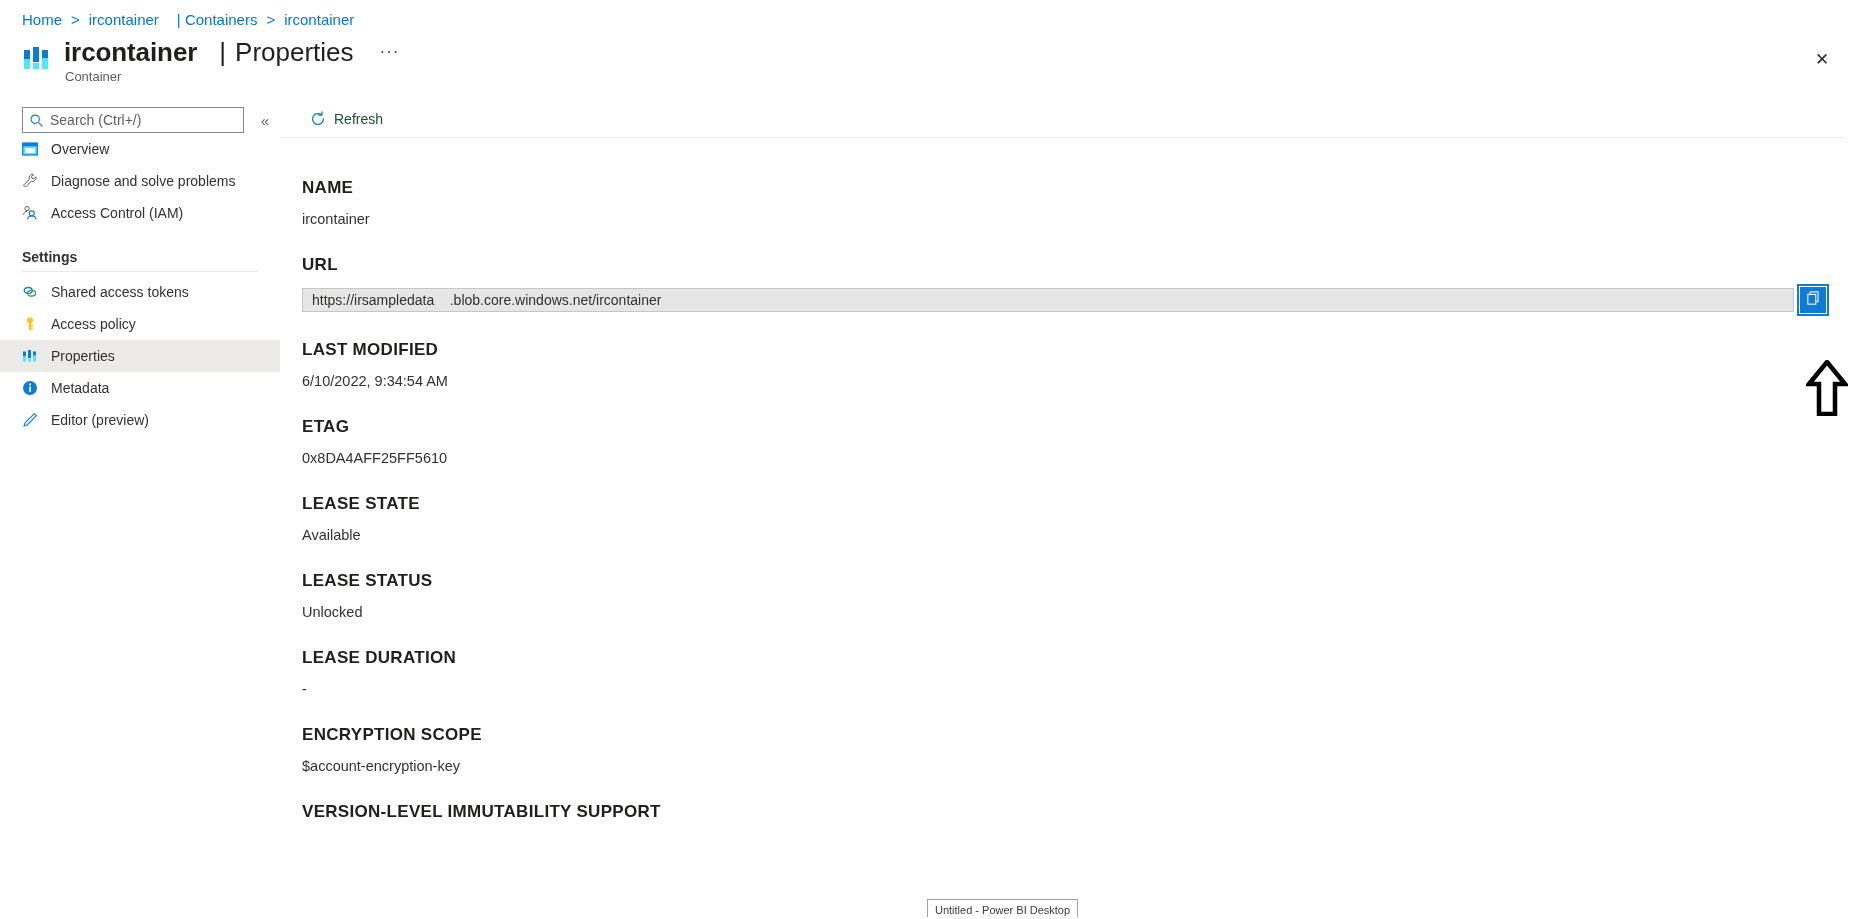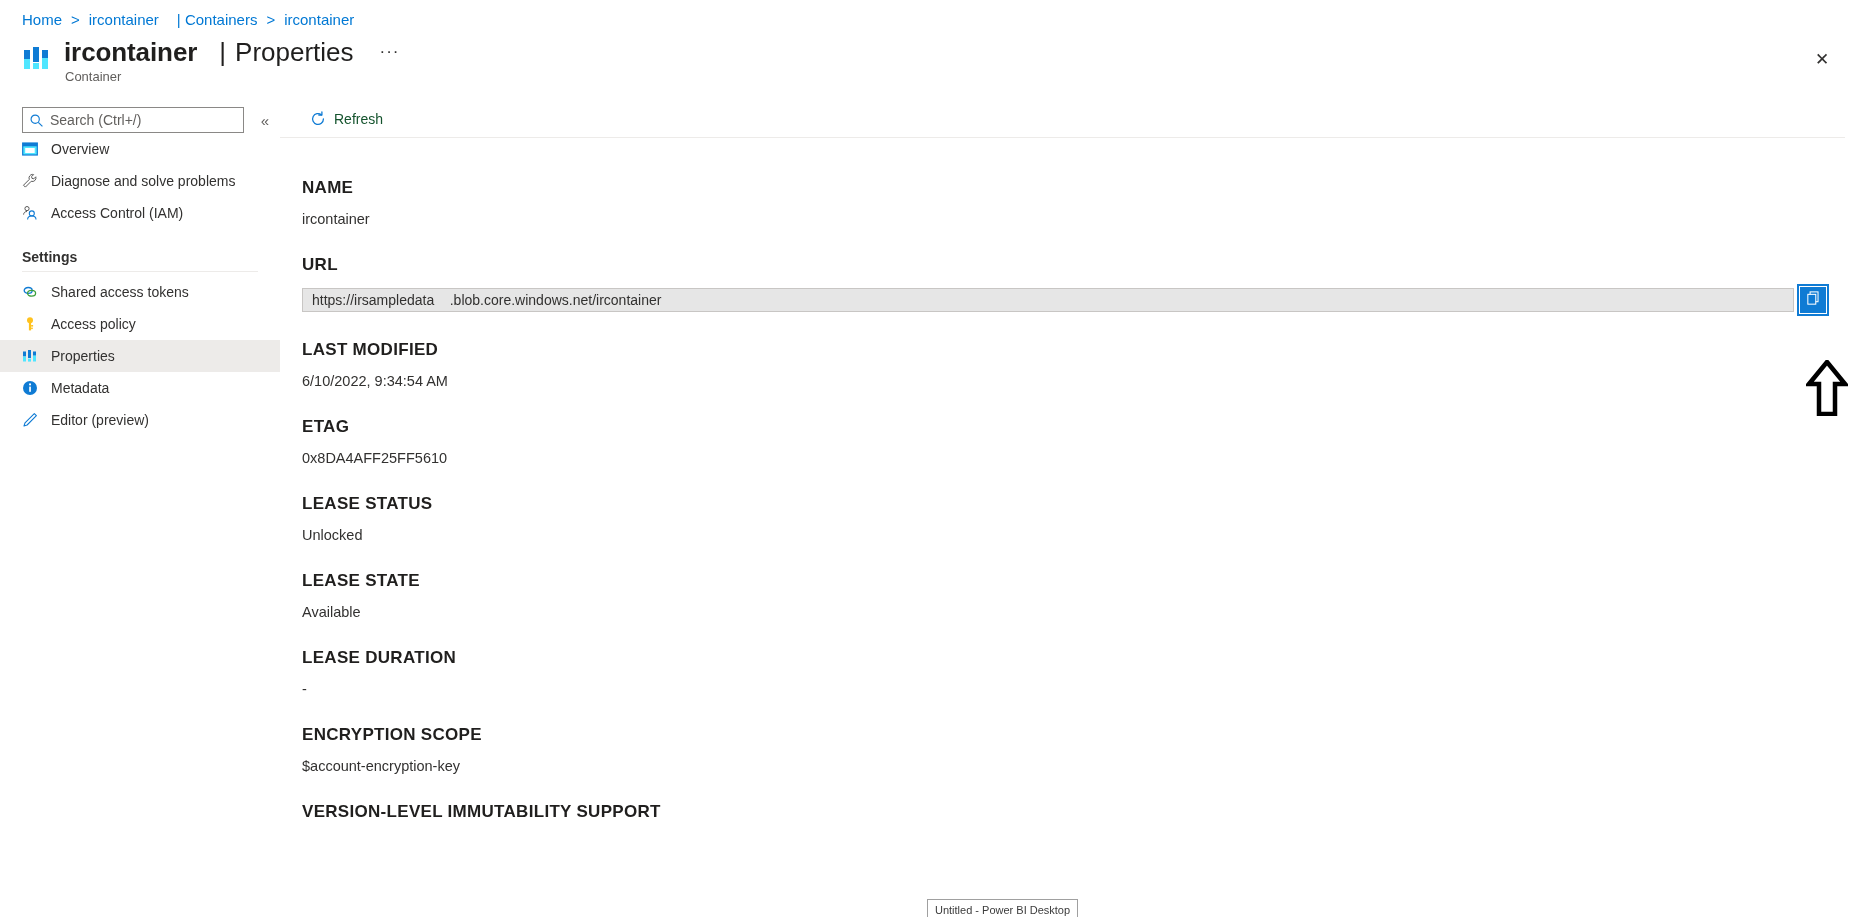--- a/index.html
+++ b/index.html
@@ -506,27 +506,27 @@
         <div class="prop-label">LAST MODIFIED</div>
         <div class="prop-value">6/10/2022, 9:34:54 AM</div>
       </div>
 
       <div class="prop-block">
         <div class="prop-label">ETAG</div>
         <div class="prop-value">0x8DA4AFF25FF5610</div>
       </div>
 
       <div class="prop-block">
+        <div class="prop-label">LEASE STATE</div>
+        <div class="prop-value">Available</div>
+      </div>
+
+      <div class="prop-block">
         <div class="prop-label">LEASE STATUS</div>
         <div class="prop-value">Unlocked</div>
-      </div>
-
-      <div class="prop-block">
-        <div class="prop-label">LEASE STATE</div>
-        <div class="prop-value">Available</div>
       </div>
 
       <div class="prop-block">
         <div class="prop-label">LEASE DURATION</div>
         <div class="prop-value">-</div>
       </div>
 
       <div class="prop-block">
         <div class="prop-label">ENCRYPTION SCOPE</div>
         <div class="prop-value">$account-encryption-key</div>

